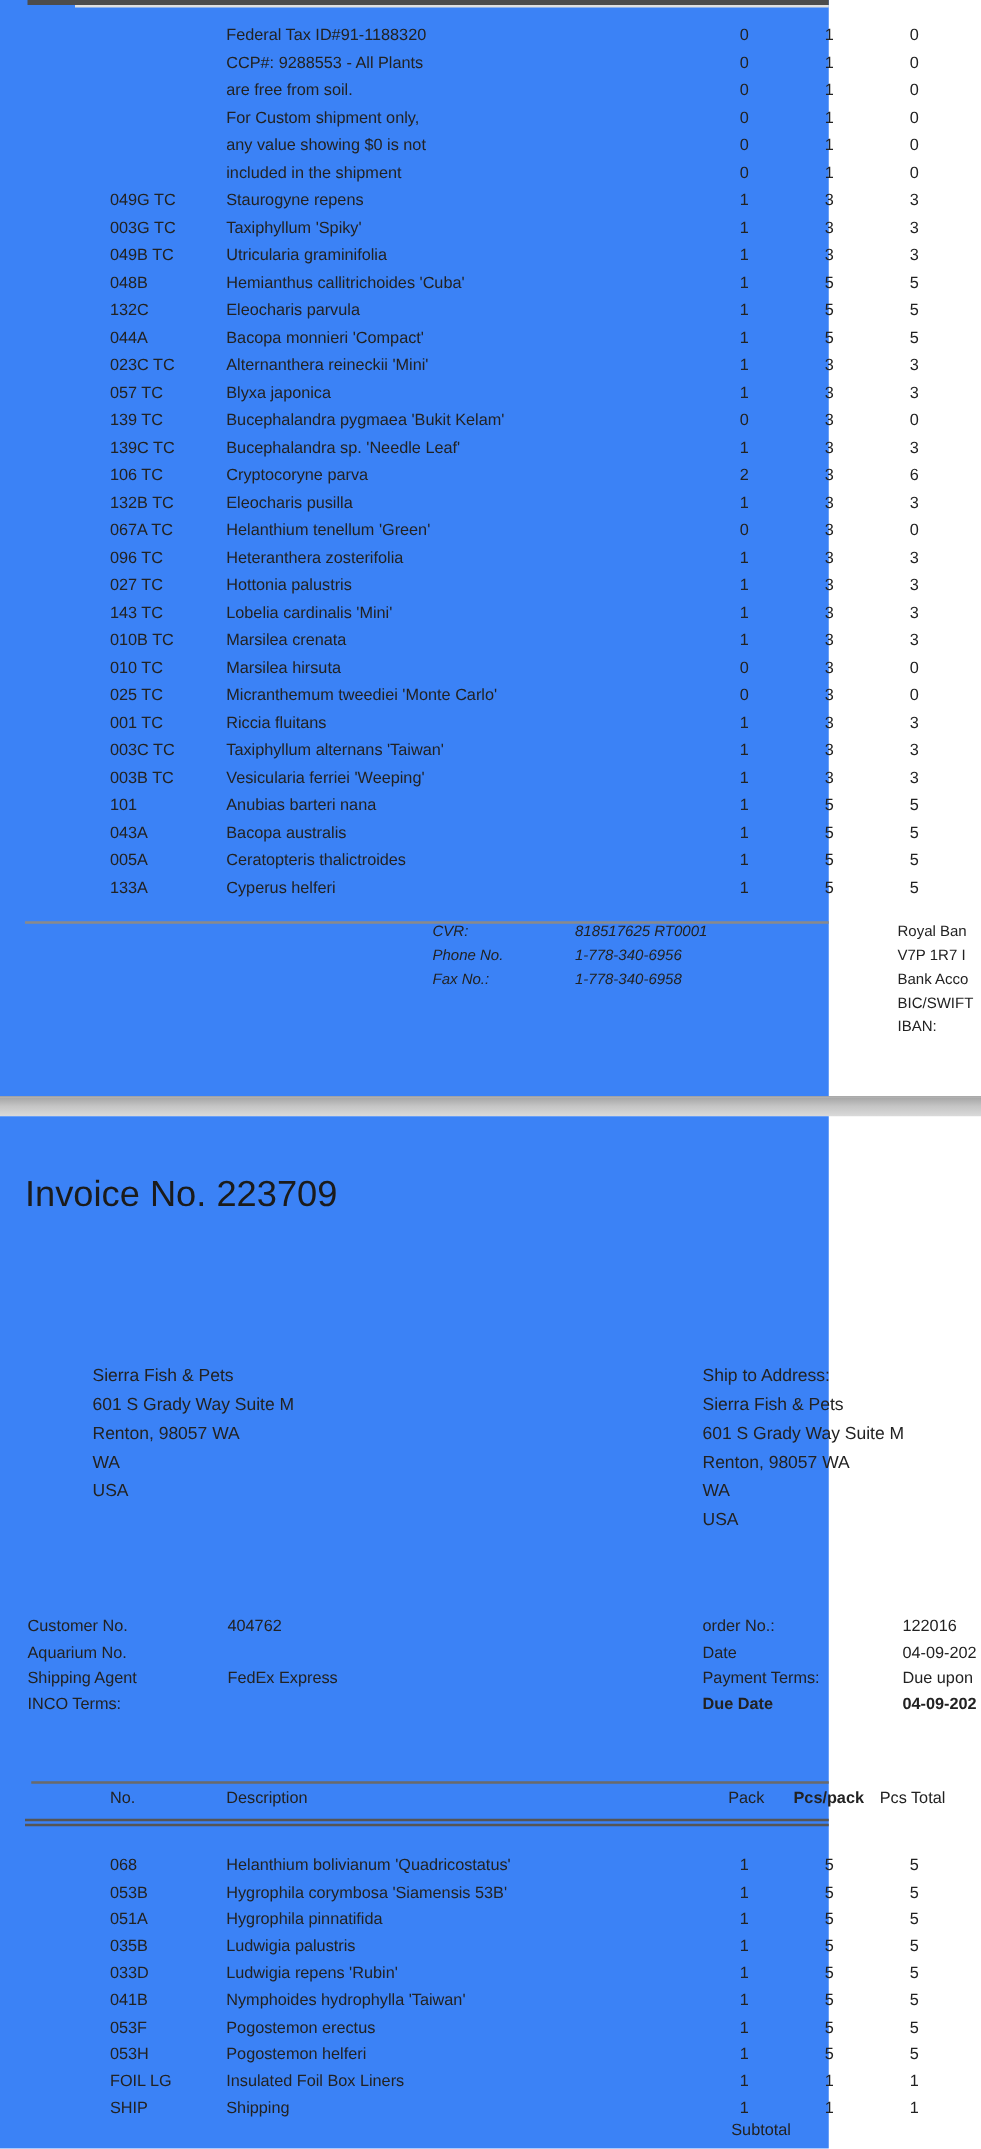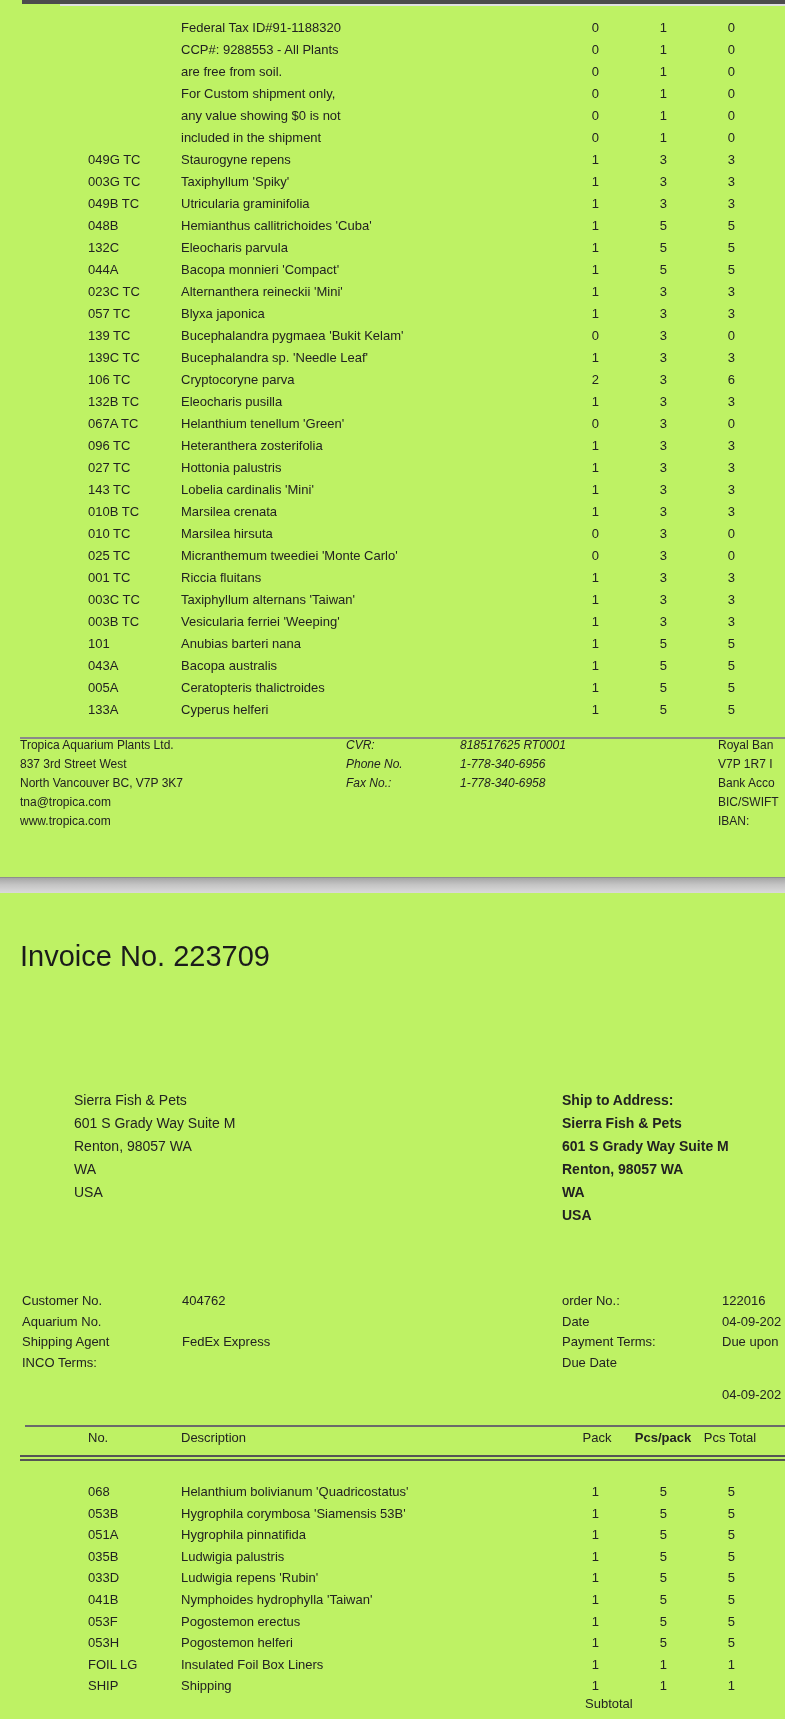--- a/index.html
+++ b/index.html
@@ -1,18 +1,18 @@
 <!DOCTYPE html>
 <html><head>
 <meta charset="utf-8">
 <style>
   html,body{margin:0;padding:0;background:#fff;}
   body{font-family:"Liberation Sans", sans-serif;color:#222;}
   .viewport{position:relative;width:785px;height:1719px;overflow:hidden;background:#fff;}
-  .page{position:absolute;left:0;width:785px;background:#bef264;}
+  .page{position:absolute;left:0;width:663px;background:#3b82f6;}
   #page1{top:0;height:877px;}
   #pagesep{position:absolute;left:0;top:877px;width:785px;height:16px;
            background:linear-gradient(180deg,#a6a6a6 0%,#c4c4c4 45%,#dadada 100%);
            border-top:1px solid #8e8e8e;box-sizing:border-box;}
   #page2{top:893px;height:826px;}
 
   
   .toprule{position:absolute;left:22px;right:0;top:0;height:4px;background:#4c4c4c;}
   .toprule2{position:absolute;left:60px;right:0;top:4px;height:2px;background:#e0e0e0;}
 
@@ -32,28 +32,28 @@
   #fcompany{left:20px;}
   #fcontacts{left:346px;font-style:italic;}
   #fbank{left:718px;}
   .kvrow{position:relative;height:19px;line-height:19px;}
   #fcontacts .kv-v{position:absolute;left:114px;}
 
   
   #title{position:absolute;left:20px;top:46px;font-size:29px;line-height:34px;color:#1b1b1b;}
   .addr{position:absolute;font-size:14px;line-height:23px;white-space:nowrap;}
   #billto{left:74px;top:196px;}
-  #shipto{left:562px;top:196px;font-weight:bold;}
+  #shipto{left:562px;top:196px;}
 
   .orderblk{position:absolute;top:398px;font-size:13px;white-space:nowrap;}
   #orderleft{left:22px;}
   #orderright{left:562px;}
   .orow{position:relative;height:20.7px;line-height:20.7px;}
   .orow .kv-v{position:absolute;left:160px;}
-  .kv-b{font-weight:normal;margin-top:32px;}
+  .kv-b{font-weight:bold;}
 
   #t2rule{position:absolute;left:25px;right:0;top:532px;height:2px;background:#6a6a6a;}
   #t2head{position:absolute;left:0;right:0;top:534px;height:22px;line-height:22px;font-size:13px;}
   #t2head span{position:absolute;}
   .h-no{left:88px;} .h-desc{left:181px;}
   .h-pack{left:567px;width:60px;text-align:center;}
   .h-ppk{left:632px;width:62px;text-align:center;font-weight:bold;}
   .h-ptot{left:684px;width:92px;text-align:center;}
   .dblrule{position:absolute;left:20px;right:0;height:2px;background:#555;}
   #t2dbl1{top:562px;} #t2dbl2{top:566px;}
@@ -291,27 +291,20 @@
     <span class="c-code">133A</span>
     <span class="c-desc">Cyperus helferi</span>
     <span class="c-n c-pack">1</span>
     <span class="c-n c-ppk">5</span>
     <span class="c-n c-ptot">5</span>
   </div>
       </div>
 
     <div class="footrule"></div>
 
-    <div class="fcol" id="fcompany">
-        <div class="line">Tropica Aquarium Plants Ltd.</div>
-        <div class="line">837 3rd Street West</div>
-        <div class="line">North Vancouver BC, V7P 3K7</div>
-        <div class="line">tna@tropica.com</div>
-        <div class="line">www.tropica.com</div>
-      </div>
 
     <div class="fcol" id="fcontacts">
         <div class="kvrow"><span class="kv-l">CVR:</span><span class="kv-v">818517625 RT0001</span></div>
         <div class="kvrow"><span class="kv-l">Phone No.</span><span class="kv-v">1-778-340-6956</span></div>
         <div class="kvrow"><span class="kv-l">Fax No.:</span><span class="kv-v">1-778-340-6958</span></div>
       </div>
 
     <div class="fcol" id="fbank">
         <div class="line">Royal Ban</div>
         <div class="line">V7P 1R7 I</div>

